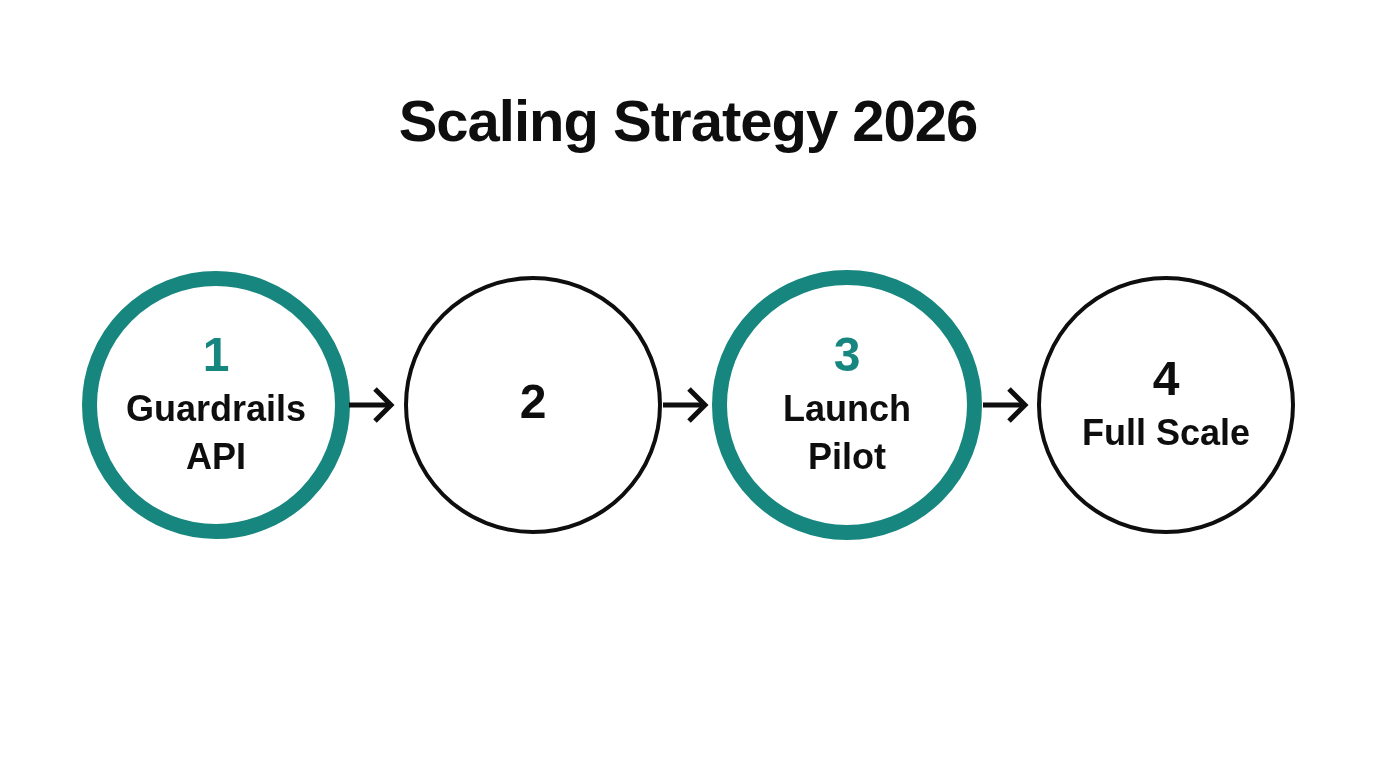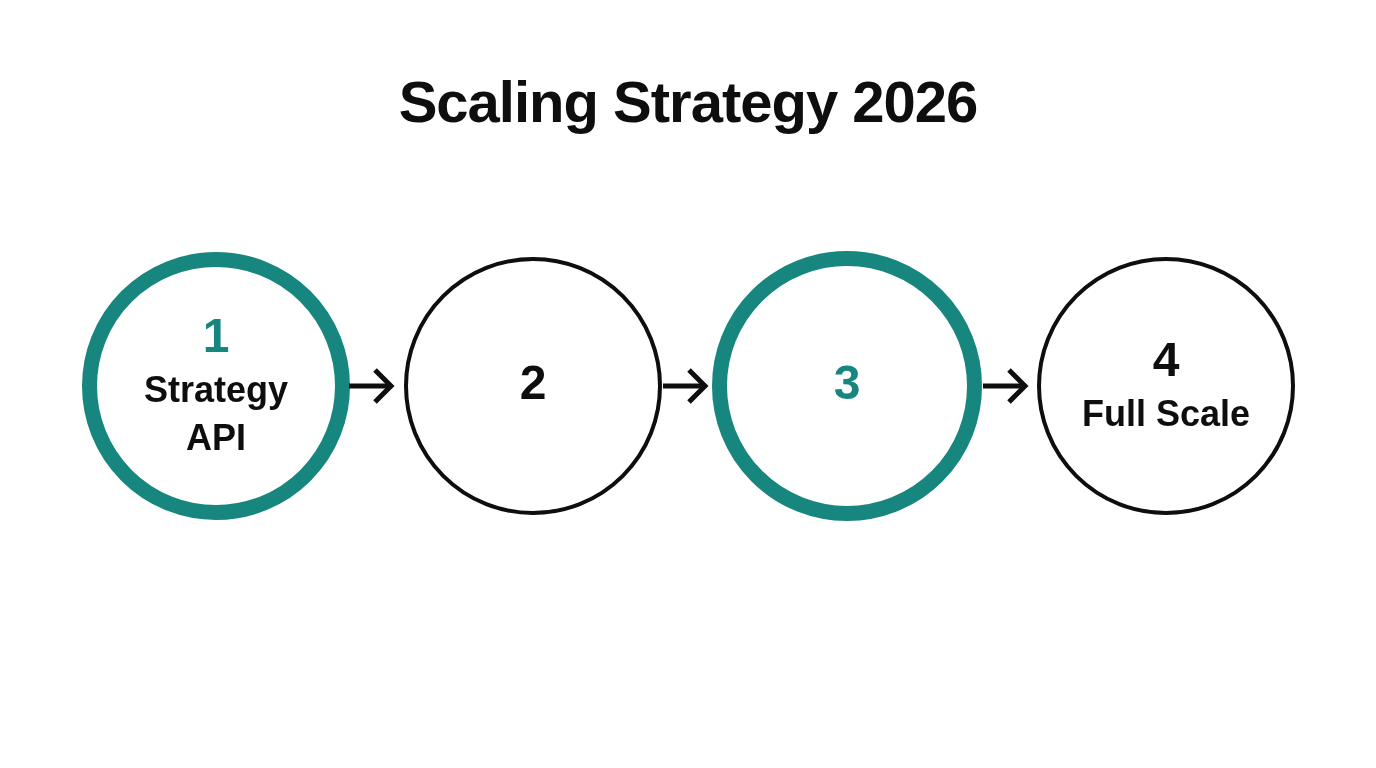--- a/index.html
+++ b/index.html
@@ -4,21 +4,21 @@
 <style>
   :root { --accent: #16867E; --ink: #0e0e0e; --bg: #ffffff; }
   * { margin: 0; padding: 0; box-sizing: border-box; }
   html, body { width: 1376px; height: 768px; }
   body {
     background: var(--bg);
     font-family: "Liberation Sans", sans-serif;
     overflow: hidden;
     position: relative;
   }
-  .canvas { position: absolute; inset: 0; }
+  .canvas { position: absolute; inset: 0; margin-top: 19px; }
 
   .page-title {
     position: absolute;
     top: 68px;
     left: 0;
     width: 100%;
     text-align: center;
     font-size: 58px;
     font-weight: 800;
     letter-spacing: -1px;
@@ -78,21 +78,21 @@
 </style>
 </head>
 <body>
 
 <div class="canvas">
 
   <h1 class="page-title">Scaling Strategy 2026</h1>
 
   <div class="step accent s1">
     <div class="step-number">1</div>
-    <div class="step-label">Strategy API</div>
+    <div class="step-label">Guardrails API</div>
   </div>
 
   <div class="arrow a1">
     <svg viewBox="0 0 52 48" aria-hidden="true">
       <line x1="1" y1="24" x2="40" y2="24"></line>
       <path d="M27 8 L43 24 L27 40"></path>
     </svg>
   </div>
 
   <div class="step plain s2">
@@ -101,20 +101,21 @@
 
   <div class="arrow a2">
     <svg viewBox="0 0 52 48" aria-hidden="true">
       <line x1="1" y1="24" x2="40" y2="24"></line>
       <path d="M27 8 L43 24 L27 40"></path>
     </svg>
   </div>
 
   <div class="step accent s3">
     <div class="step-number">3</div>
+    <div class="step-label">Launch Pilot</div>
   </div>
 
   <div class="arrow a3">
     <svg viewBox="0 0 52 48" aria-hidden="true">
       <line x1="1" y1="24" x2="40" y2="24"></line>
       <path d="M27 8 L43 24 L27 40"></path>
     </svg>
   </div>
 
   <div class="step plain s4">

